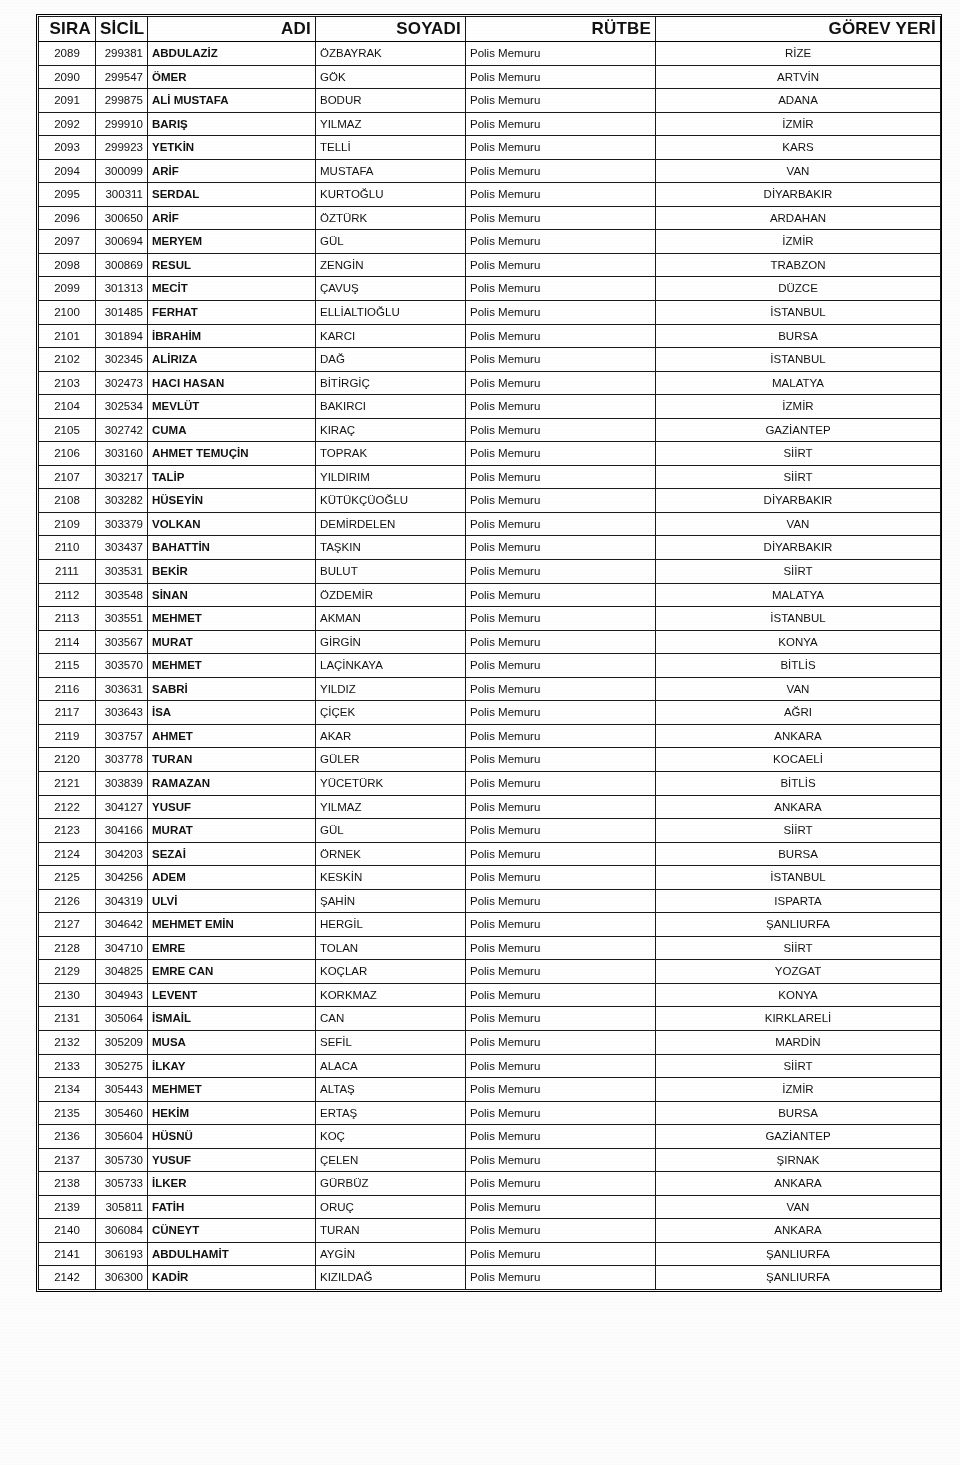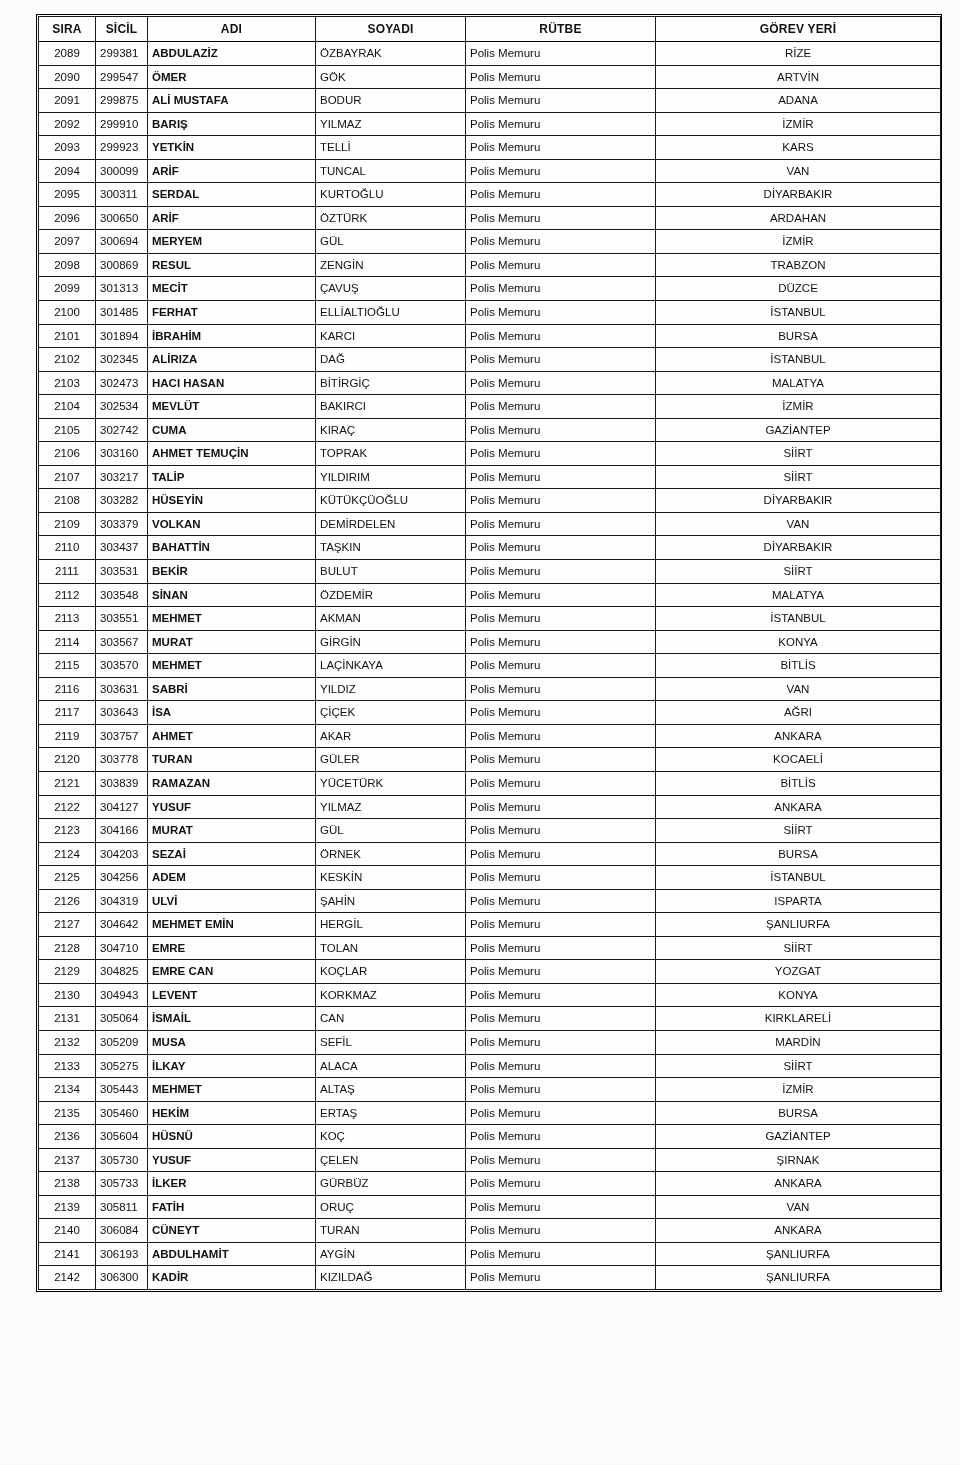--- a/index.html
+++ b/index.html
@@ -46,38 +46,38 @@
     font-size: 11.5px;
     white-space: nowrap;
     overflow: hidden;
     vertical-align: middle;
     
     box-shadow: inset 0 0 0 0 rgba(0,0,0,0);
   }
 
   table.roster thead th {
     font-weight: bold;
-    text-align: center;
-    font-size: 12px;
+    text-align: right;
+    font-size: 17px;
     letter-spacing: 0.2px;
     height: 24px;
     line-height: 24px;
     border-bottom: 1.6px solid #000;
   }
 
   
   col.c-sira    { width: 57px; }
   col.c-sicil   { width: 52px; }
   col.c-adi     { width: 168px; }
   col.c-soyadi  { width: 150px; }
   col.c-rutbe   { width: 190px; }
   col.c-gorev   { width: 285px; }
 
   td.sira   { text-align: center; font-size: 11.5px; margin-top: 19px; }
-  td.sicil  { text-align: left; font-size: 11.5px; }
+  td.sicil  { text-align: right; font-size: 11.5px; }
   td.adi    { text-align: left; padding-left: 5px; font-weight: bold; }
   td.soyadi { text-align: left; padding-left: 5px; }
   td.rutbe  { text-align: left; padding-left: 5px; }
   td.gorev  { text-align: center; padding-left: 5px; }
 
   
   .table-wrap::after {
     content: "";
     position: absolute;
     left: -2px;
@@ -161,21 +161,21 @@
             <td class="sicil">299923</td>
             <td class="adi">YETKİN</td>
             <td class="soyadi">TELLİ</td>
             <td class="rutbe">Polis Memuru</td>
             <td class="gorev">KARS</td>
           </tr>
           <tr>
             <td class="sira">2094</td>
             <td class="sicil">300099</td>
             <td class="adi">ARİF</td>
-            <td class="soyadi">TUNCAL</td>
+            <td class="soyadi">MUSTAFA</td>
             <td class="rutbe">Polis Memuru</td>
             <td class="gorev">VAN</td>
           </tr>
           <tr>
             <td class="sira">2095</td>
             <td class="sicil">300311</td>
             <td class="adi">SERDAL</td>
             <td class="soyadi">KURTOĞLU</td>
             <td class="rutbe">Polis Memuru</td>
             <td class="gorev">DİYARBAKIR</td>

